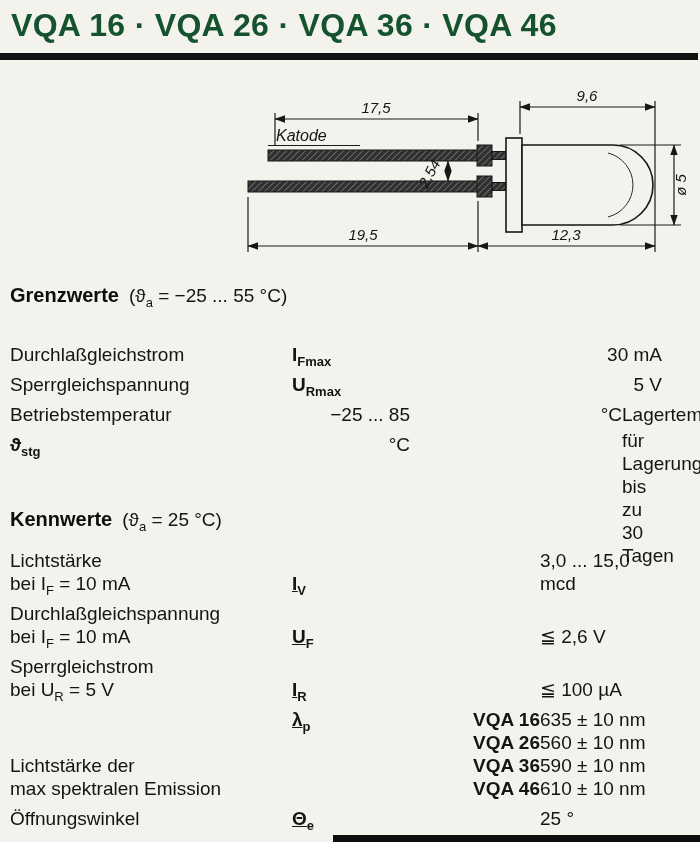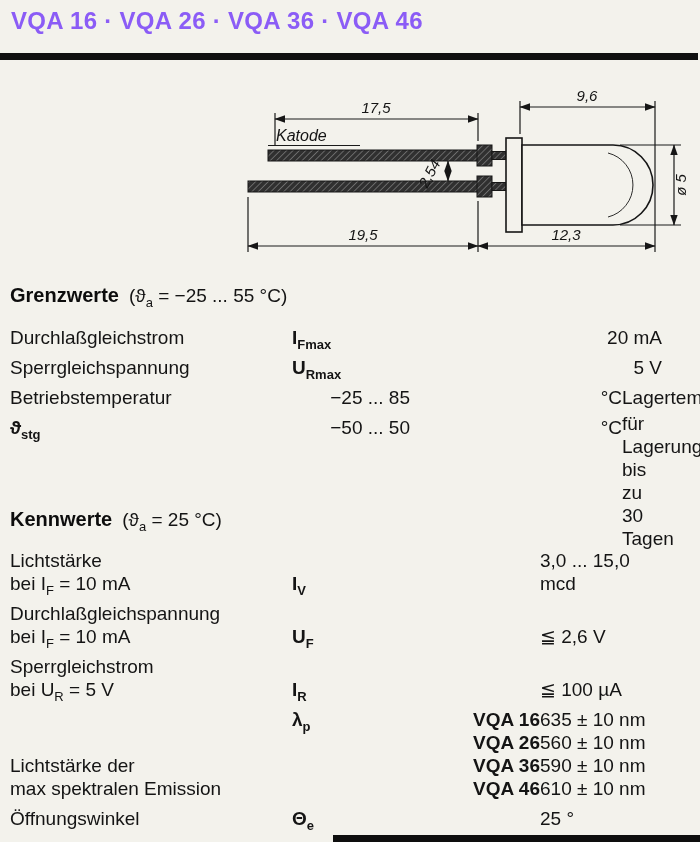--- a/index.html
+++ b/index.html
@@ -7,59 +7,59 @@
   body { background:#dededa; }
   .page {
     position:relative; width:700px; height:842px; overflow:hidden;
     background:#f3f2ec; color:#141414;
     font-family:"Liberation Sans", sans-serif;
   }
 
   
   .title {
     position:absolute; left:11px; top:7px;
-    font-size:24px; font-weight:bold; letter-spacing:.3px; color:#8b5cf6;
+    font-size:32px; font-weight:bold; letter-spacing:.3px; color:#14532d;
   }
   .title-rule { position:absolute; left:0; top:53px; width:698px; height:7px; background:#101010; }
 
   
   .diagram { position:absolute; left:238px; top:84px; width:460px; height:182px; }
   .dim  { font-style:italic; font-size:15px; fill:#141414; font-family:"Liberation Sans", sans-serif; }
   .dtext{ font-style:italic; font-size:16px; fill:#141414; font-family:"Liberation Sans", sans-serif; }
 
   
   .sec { position:absolute; left:10px; width:652px; }
   .sec-limits { top:282px; }
   .sec-chars  { top:506px; }
   .sec-head { font-size:20px; line-height:26px; }
   .sec-title { font-weight:bold; color:#0d0d0d; }
   .sec-cond { font-size:19px; margin-left:10px; }
   sub { font-size:13px; line-height:0; }
 
   
   .gw {
-    display:grid; margin-top:14px;
+    display:grid; margin-top:31px;
     grid-template-columns:282px 118px 1fr 40px;
     grid-template-rows:30px 30px 30px auto;
     font-size:19px; line-height:29px;
   }
   .gw .sym { font-weight:bold; }
   .gw .val { text-align:right; }
   .gw .val.sp { grid-column:3 / 5; }
   .gw .unit { text-align:right; }
   .gw .cont { line-height:23px; }
 
   
   .krows { margin-top:16px; }
   .krow {
     display:grid; grid-template-columns:282px 118px 130px 1fr;
     font-size:19px; line-height:23px; margin-bottom:7px;
     align-items:end;
   }
-  .krow .c-sym { font-weight:bold; }
+  .krow .c-sym { font-weight:bold;text-decoration:underline; }
   .krow .c-val { text-align:left; }
   .krow .top { align-self:start; }
   .krow .vt  { font-weight:bold;text-align:right; }
   .krow .deg { padding-right:14px; }
 
   .bottom-bar { position:absolute; left:333px; top:835px; width:367px; height:7px; background:#0e0e0e; }
 </style>
 </head>
 <body>
 
@@ -122,37 +122,36 @@
   </svg>
 
   <section class="sec sec-limits">
     <div class="sec-head">
       <span class="sec-title">Grenzwerte</span><span class="sec-cond"><span>(ϑ</span><sub>a</sub><span> = −25 ... 55 °C)</span></span>
     </div>
 
     <div class="gw">
       <div class="lbl">Durchlaßgleichstrom</div>
       <div class="sym"><span>I</span><sub>Fmax</sub></div>
-      <div class="val sp">20 mA</div>
+      <div class="val sp">30 mA</div>
 
       <div class="lbl">Sperrgleichspannung</div>
       <div class="sym"><span>U</span><sub>Rmax</sub></div>
       <div class="val sp">5 V</div>
 
       <div class="lbl">Betriebstemperatur</div>
       <div class="val">−25 ... 85</div>
       <div class="unit">°C</div>
 
       <div class="lbl">
         <div>Lagertemperatur</div>
         <div class="cont">für Lagerung bis zu</div>
         <div class="cont">30 Tagen</div>
       </div>
       <div class="sym"><span>ϑ</span><sub>stg</sub></div>
-      <div class="val">−50 ... 50</div>
       <div class="unit">°C</div>
     </div>
   </section>
 
   <section class="sec sec-chars">
     <div class="sec-head">
       <span class="sec-title">Kennwerte</span><span class="sec-cond"><span>(ϑ</span><sub>a</sub><span> = 25 °C)</span></span>
     </div>
 
     <div class="krows">

